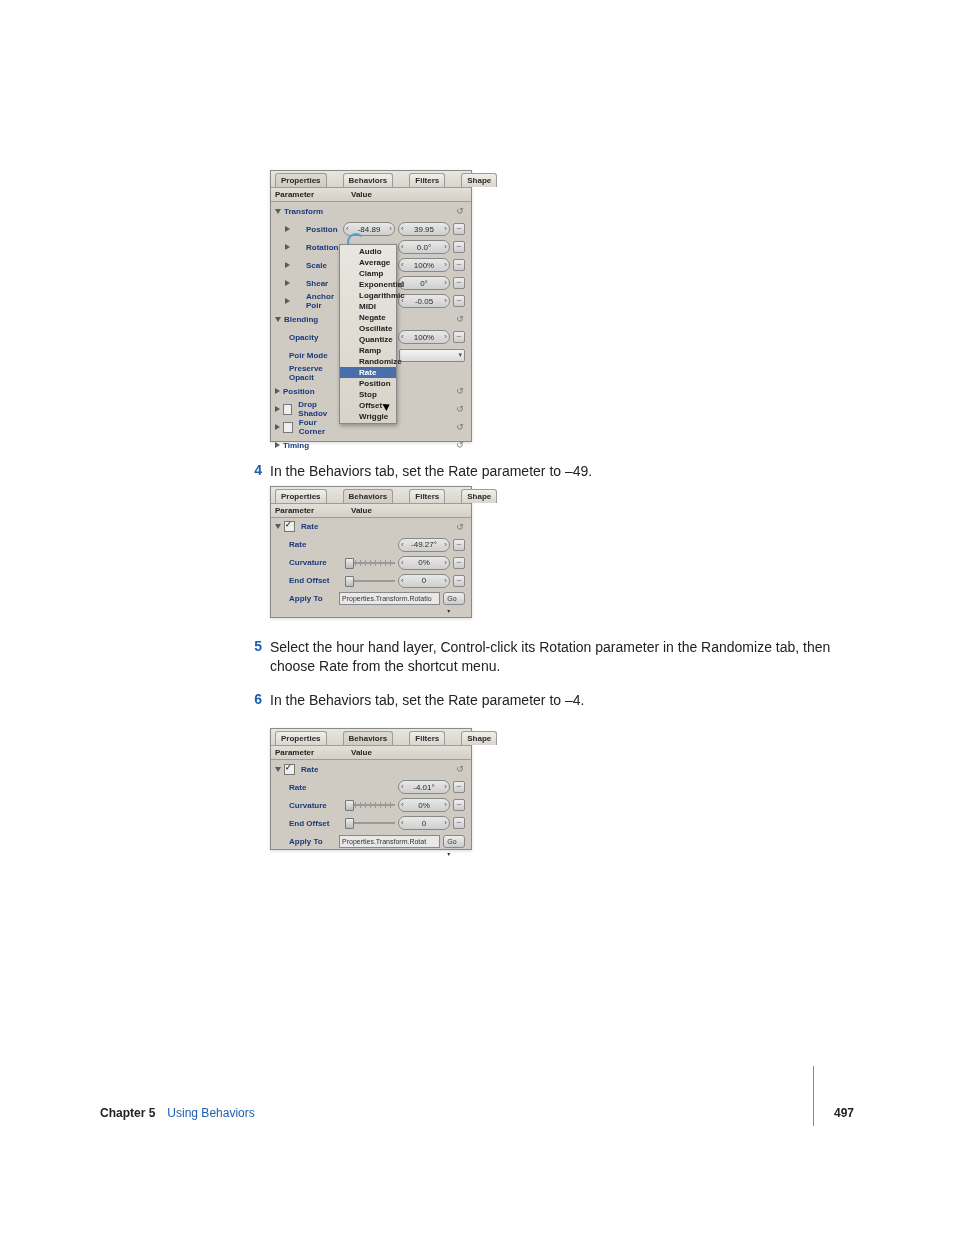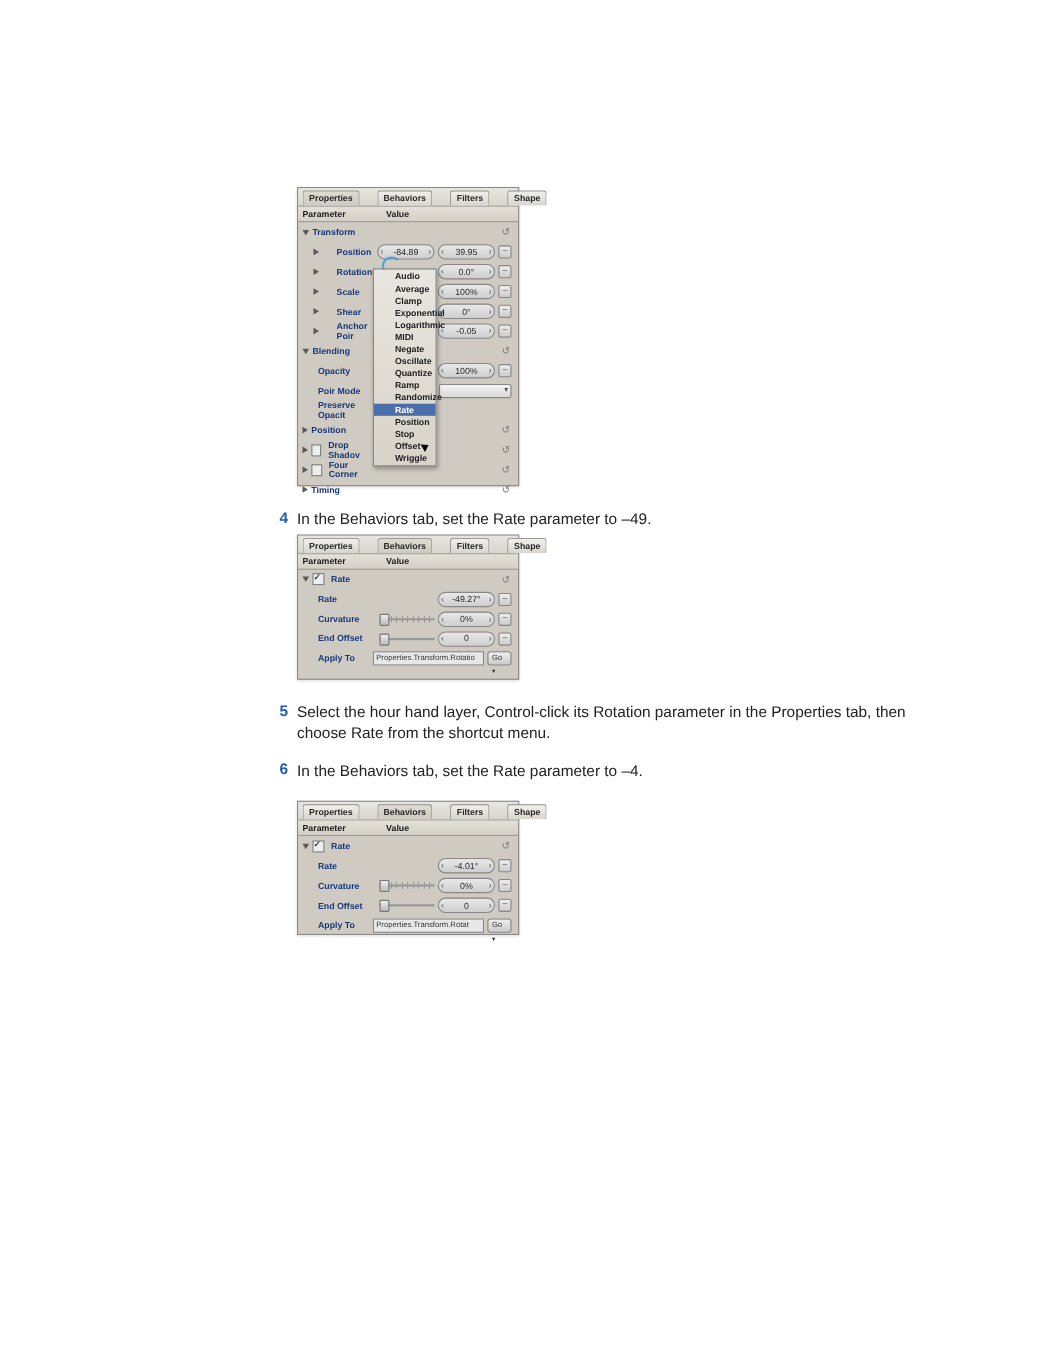--- a/index.html
+++ b/index.html
@@ -508,21 +508,21 @@
           <div class="val-col">
               <span class="apply-box">Properties.Transform.Rotatio</span>
               <span class="go-btn">Go</span>
             </div>
         </div>
       </div>
     </div>
 
     <div class="step-row">
       <div class="step-num">5</div>
-      <div class="step-body">Select the hour hand layer, Control-click its Rotation parameter in the Properties tab, then choose Rate from the shortcut menu.</div>
+      <div class="step-body">Select the hour hand layer, Control-click its Rotation parameter in the Randomize tab, then choose Rate from the shortcut menu.</div>
     </div>
     <div style="height:10px;"></div>
 
     <div class="step-row">
       <div class="step-num">6</div>
       <div class="step-body">In the Behaviors tab, set the Rate parameter to –4.</div>
     </div>
     <div style="height:14px;"></div>
 
     <div class="panel panel-sm">
@@ -588,13 +588,21 @@
           <div class="val-col">
               <span class="apply-box">Properties.Transform.Rotat</span>
               <span class="go-btn">Go</span>
             </div>
         </div>
       </div>
     </div>
 
   </div>
 
+  <div class="footer">
+    <div class="footer-left">
+      <span class="chap">Chapter 5</span>
+      <span class="title">Using Behaviors</span>
+    </div>
+    <span class="footer-right">497</span>
+    <span class="footer-divider"></span>
+  </div>
 </div>
 
 </body></html>

